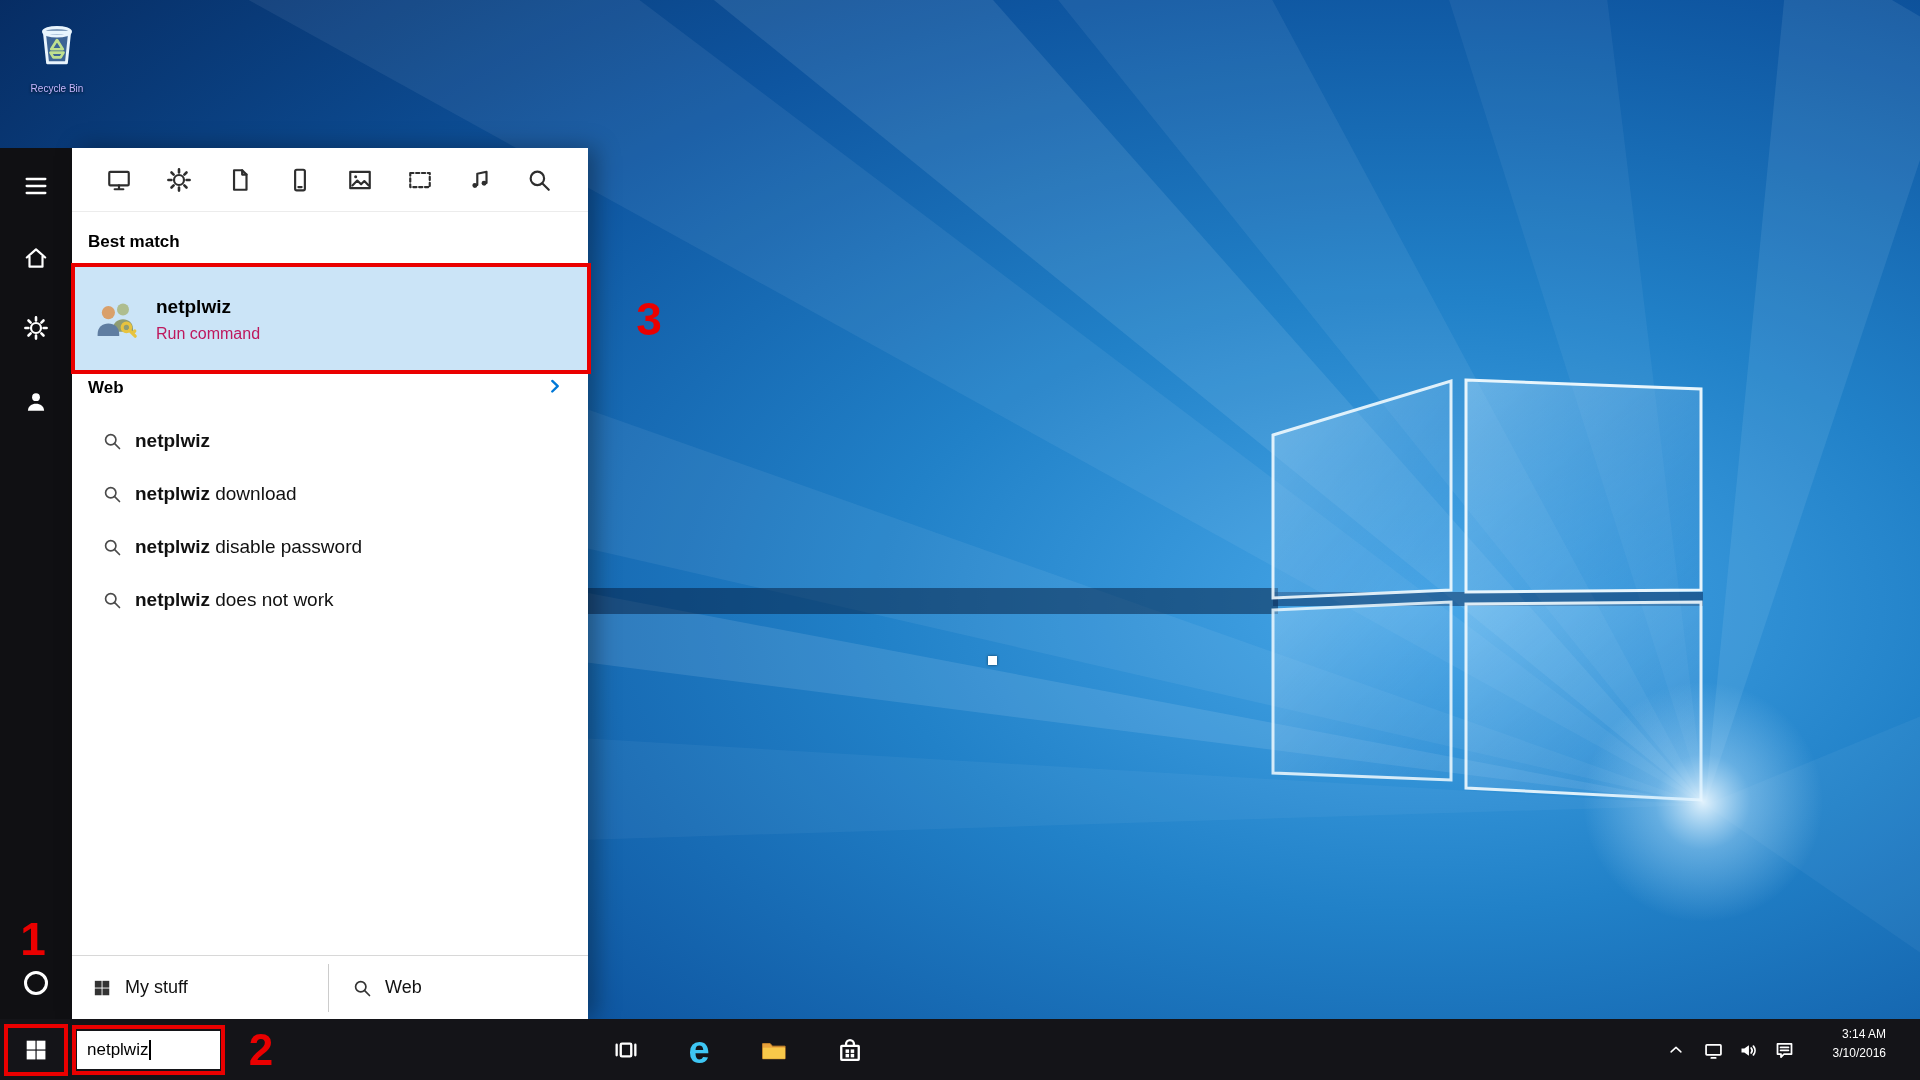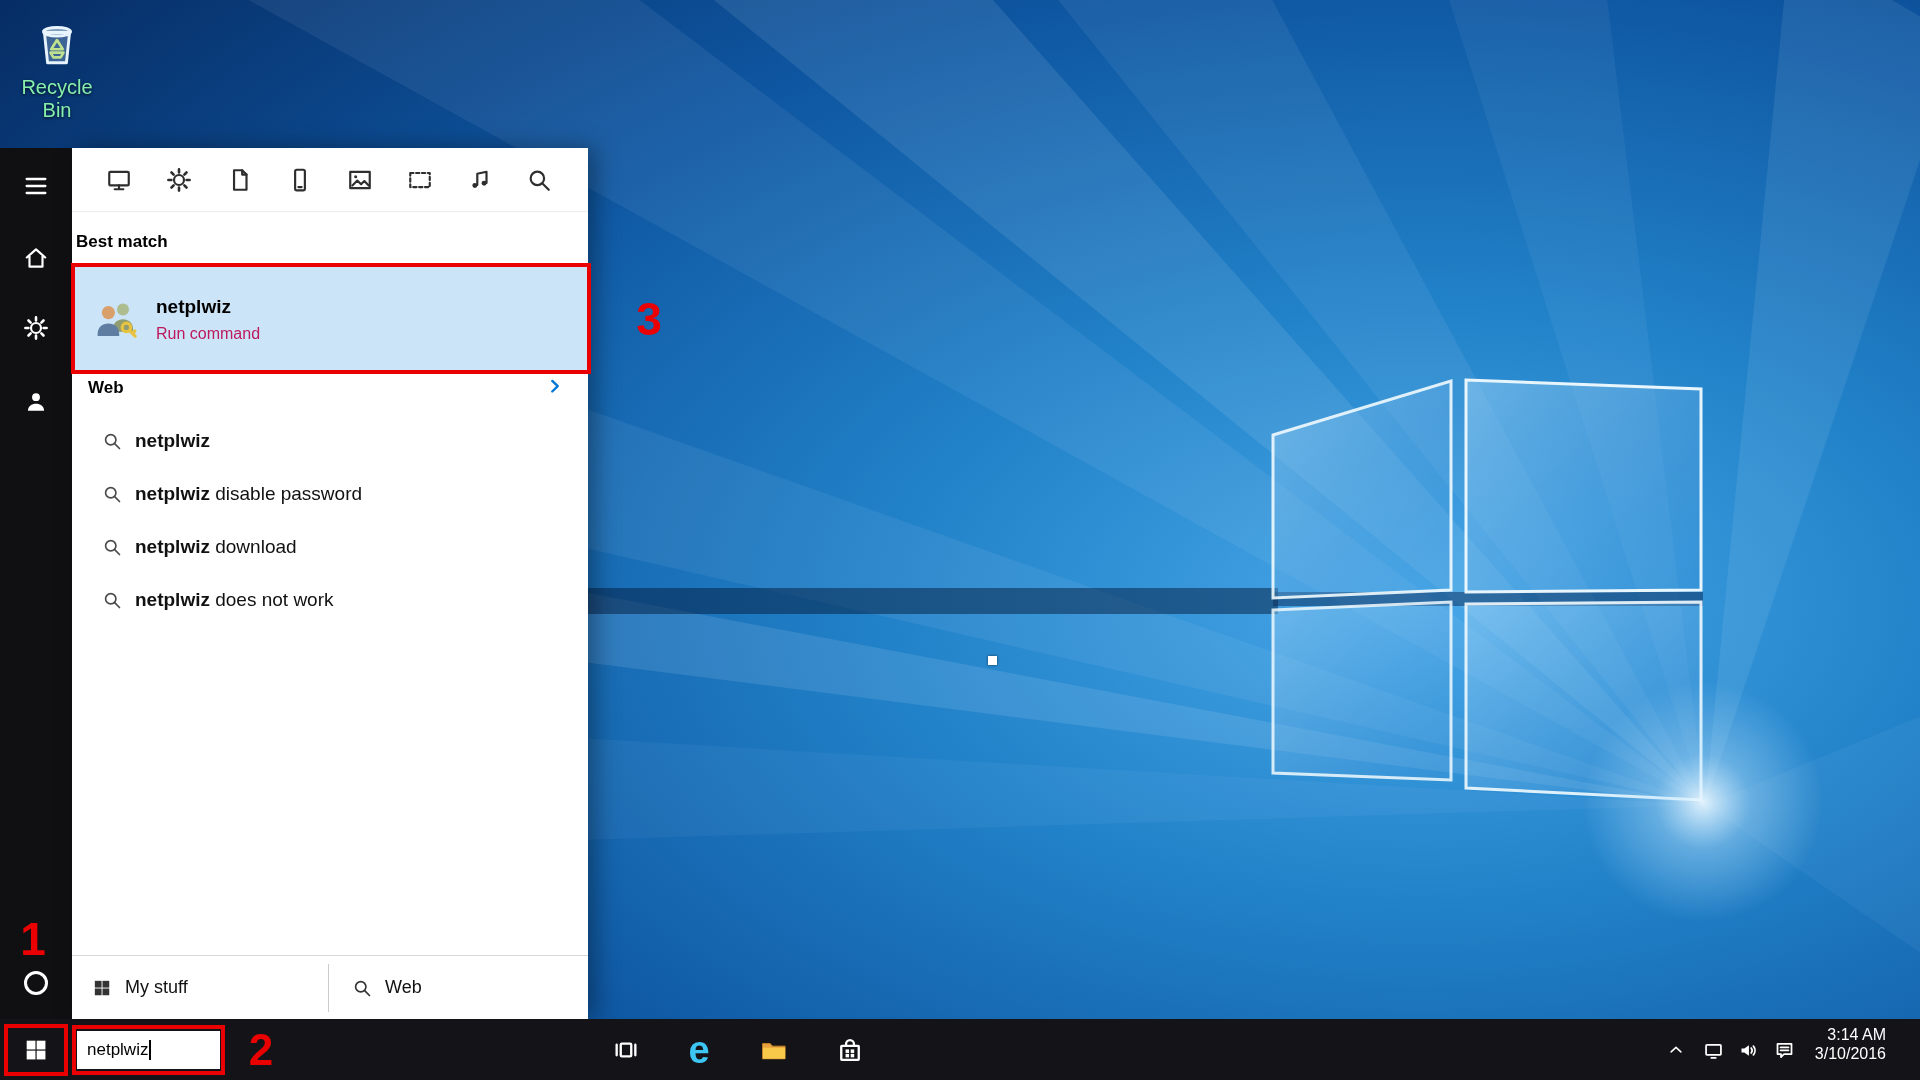--- a/index.html
+++ b/index.html
@@ -4,21 +4,21 @@
 <style>
   *{margin:0;padding:0;box-sizing:border-box}
   html,body{background:#000}
   .screen{position:relative;width:1920px;height:1080px;overflow:hidden;
           font-family:"Liberation Sans",sans-serif;background:#0b3a6e}
   .wallpaper{position:absolute;left:0;top:0;z-index:1}
   .ic{display:block;fill:none;stroke:currentColor;stroke-width:2;stroke-linecap:round;stroke-linejoin:round}
 
   
   .recycle{position:absolute;left:11px;top:12px;width:92px;z-index:2;text-align:center;cursor:default}
-  .rb-label{margin-top:6px;font-size:20px;color:#86efac;text-shadow:0 1px 3px rgba(0,0,0,.8)}
+  .rb-label{margin-top:13px;font-size:10px;color:#c4b5fd;text-shadow:0 1px 3px rgba(0,0,0,.8)}
   .cursor-dot{position:absolute;left:988px;top:656px;width:9px;height:9px;background:#fff;
               box-shadow:0 0 3px rgba(0,0,0,.6);z-index:5}
 
   
   .sidebar{position:absolute;left:0;top:148px;width:72px;height:871px;background:#101013;z-index:10}
   .sb-btn{position:absolute;left:14px;width:44px;height:44px;display:flex;align-items:center;
           justify-content:center;color:#fff;cursor:pointer}
   .ring{width:24px;height:24px;border:3px solid #fff;border-radius:50%}
 
   
@@ -47,21 +47,21 @@
 
   
   .taskbar{position:absolute;left:0;top:1019px;width:1920px;height:61px;background:#141418;z-index:20}
   .tb-btn{position:absolute;top:0;width:44px;height:61px;display:flex;align-items:center;
           justify-content:center;color:#fff;cursor:pointer}
   .tb-field{position:absolute;left:77px;top:12px;width:143px;height:38px;background:#fff;display:flex;
             align-items:center;padding:0 10px;font-size:17px;color:#000;cursor:text}
   .caret{display:inline-block;width:2px;height:20px;background:#000;margin-left:1px}
   .tray-btn{position:absolute;top:18px;width:26px;height:26px;display:flex;align-items:center;
             justify-content:center;color:#fff;cursor:pointer}
-  .clock{position:absolute;right:34px;top:6px;text-align:right;font-size:16px;line-height:19px;
+  .clock{position:absolute;right:34px;top:6px;text-align:right;font-size:12px;line-height:19px;
          color:#fff;cursor:default}
   .edge-e{font-size:38px;font-weight:700;color:#3ec6f3;line-height:1}
 
   
   .redbox{position:absolute;border:4px solid #ea0000;z-index:40;pointer-events:none}
   .num{position:absolute;z-index:41;font-weight:700;color:#ea0000;text-align:center;
        font-size:46px;line-height:46px;pointer-events:none}
 </style>
 </head>
 <body>
@@ -283,21 +283,21 @@
           <use href="#sym-music"></use>
         </svg>
       </div>
     <div class="f-btn" style="left:445px">
         <svg class="ic" width="26" height="26">
           <use href="#sym-search"></use>
         </svg>
       </div>
   </div>
 
-  <div class="sec-header" style="left:76px;top:232px">Best match</div>
+  <div class="sec-header" style="left:88px;top:232px">Best match</div>
 
   <div class="bm-item">
     <svg class="ic" width="48" height="48">
         <use href="#sym-users"></use>
       </svg>
     <div class="bm-text">
       <span class="bm-title">netplwiz</span>
       <span class="bm-sub">Run command</span>
     </div>
   </div>
@@ -313,27 +313,27 @@
     <div class="sug">
       <svg class="ic mag" width="20" height="20">
           <use href="#sym-search"></use>
         </svg>
       <span class="sug-text"><b>netplwiz</b><span></span></span>
     </div>
     <div class="sug">
       <svg class="ic mag" width="20" height="20">
           <use href="#sym-search"></use>
         </svg>
-      <span class="sug-text"><b>netplwiz</b><span> disable password</span></span>
+      <span class="sug-text"><b>netplwiz</b><span> download</span></span>
     </div>
     <div class="sug">
       <svg class="ic mag" width="20" height="20">
           <use href="#sym-search"></use>
         </svg>
-      <span class="sug-text"><b>netplwiz</b><span> download</span></span>
+      <span class="sug-text"><b>netplwiz</b><span> disable password</span></span>
     </div>
     <div class="sug">
       <svg class="ic mag" width="20" height="20">
           <use href="#sym-search"></use>
         </svg>
       <span class="sug-text"><b>netplwiz</b><span> does not work</span></span>
     </div>
   </div>
 
   <div class="p-footer">

